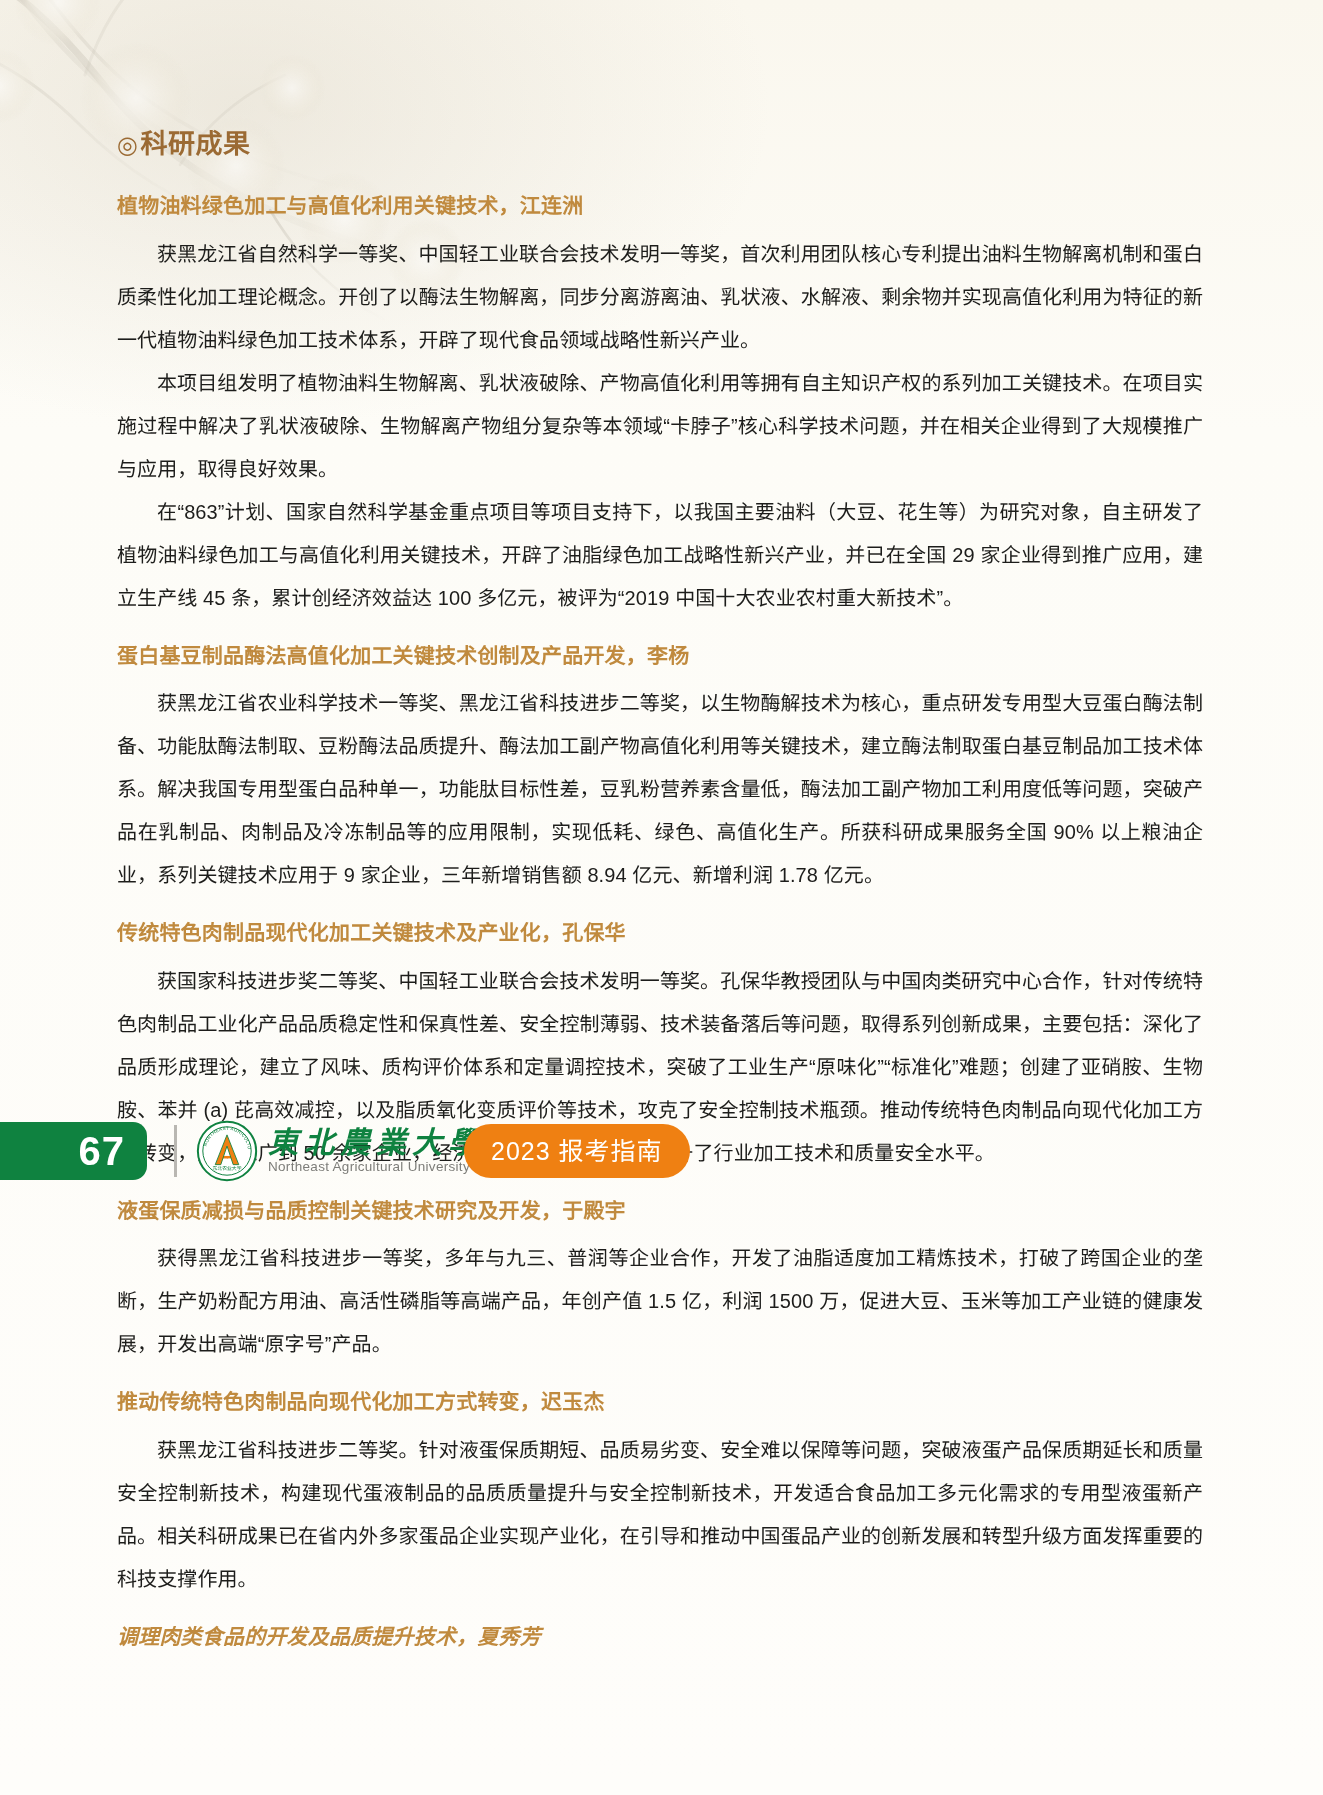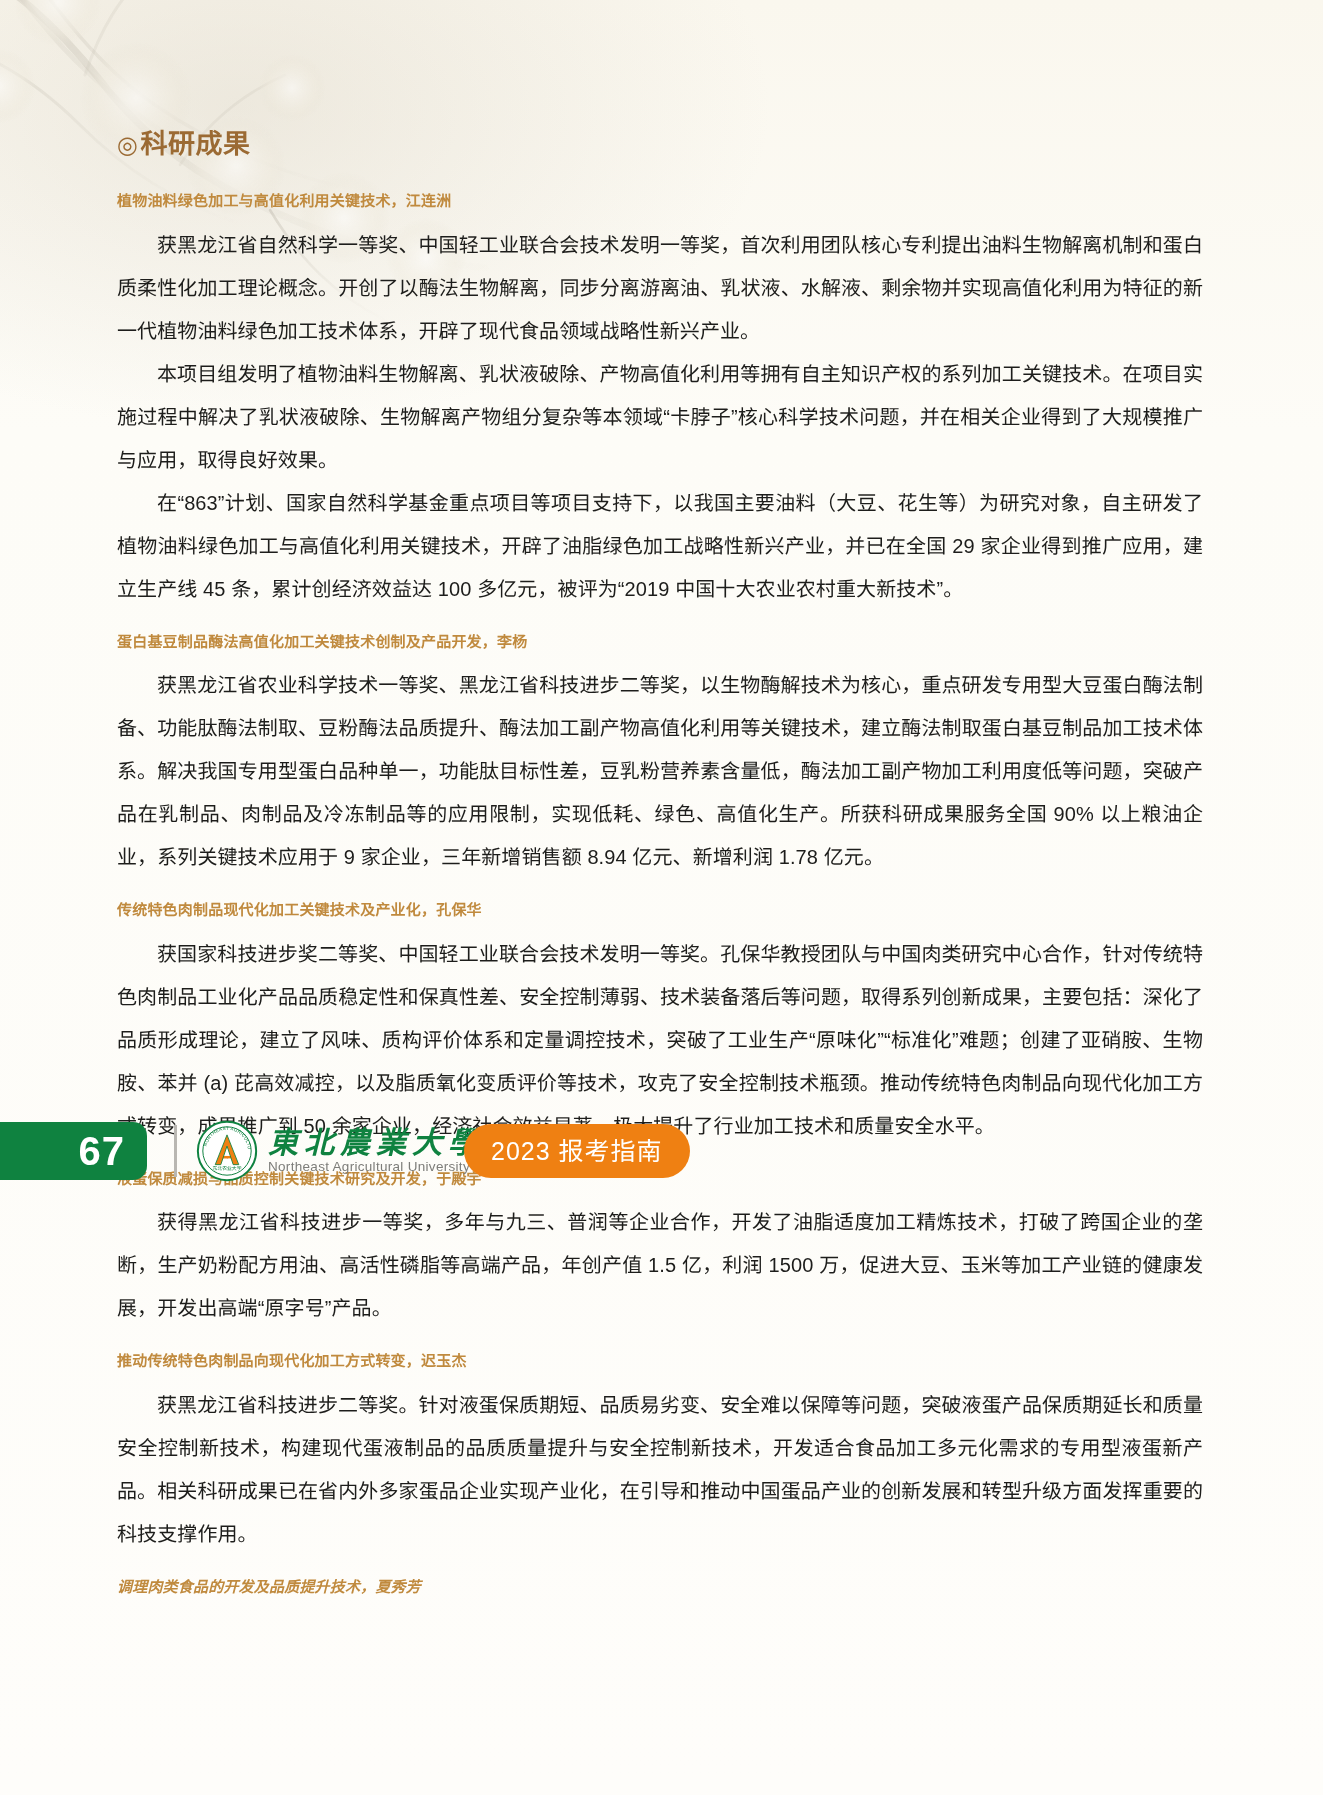--- a/index.html
+++ b/index.html
@@ -66,21 +66,21 @@
     margin: 0 0 30px 0;
     line-height: 1.2;
   }
   .section-title .ring {
     font-size: 24px;
     margin-right: 2px;
     color: #9b6a33;
   }
 
   .sub-title {
-    font-size: 15px;
+    font-size: 21px;
     font-weight: 700;
     color: #c08a3e;
     line-height: 1.5;
     margin: 0 0 11px 0;
     letter-spacing: 0.2px;
   }
 
   .para {
     font-size: 20px;
     color: #1d1d1b;

